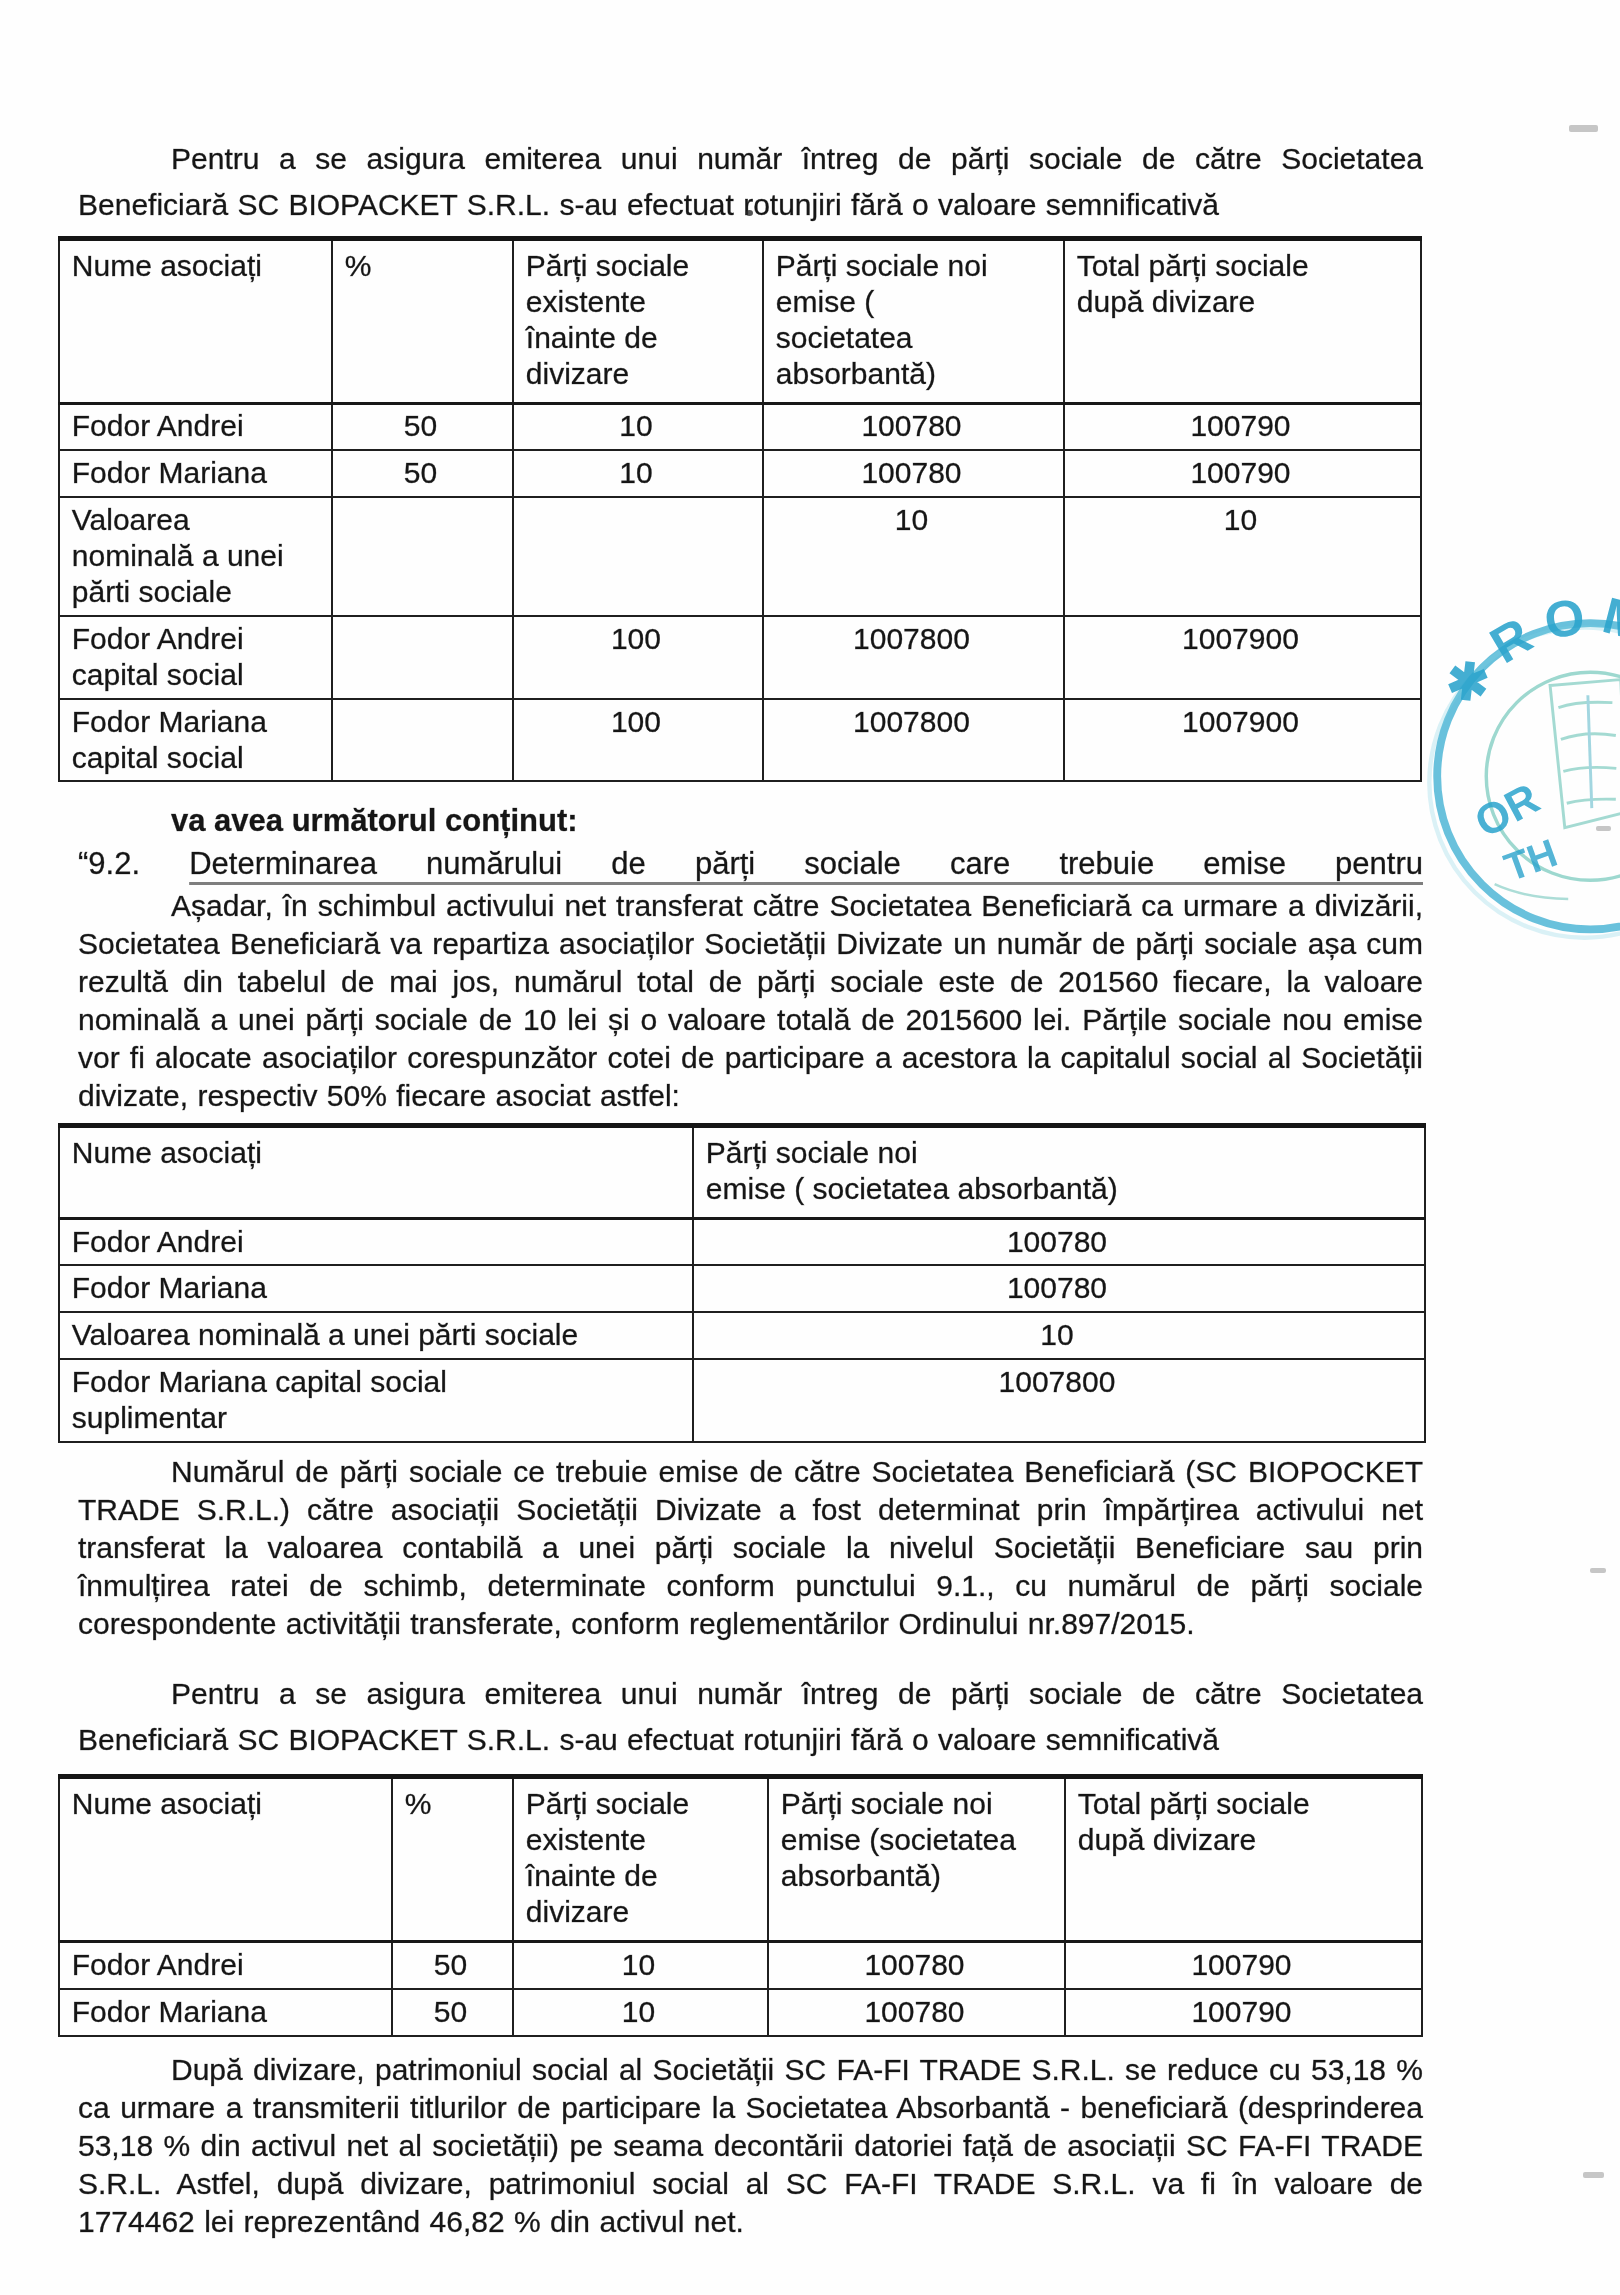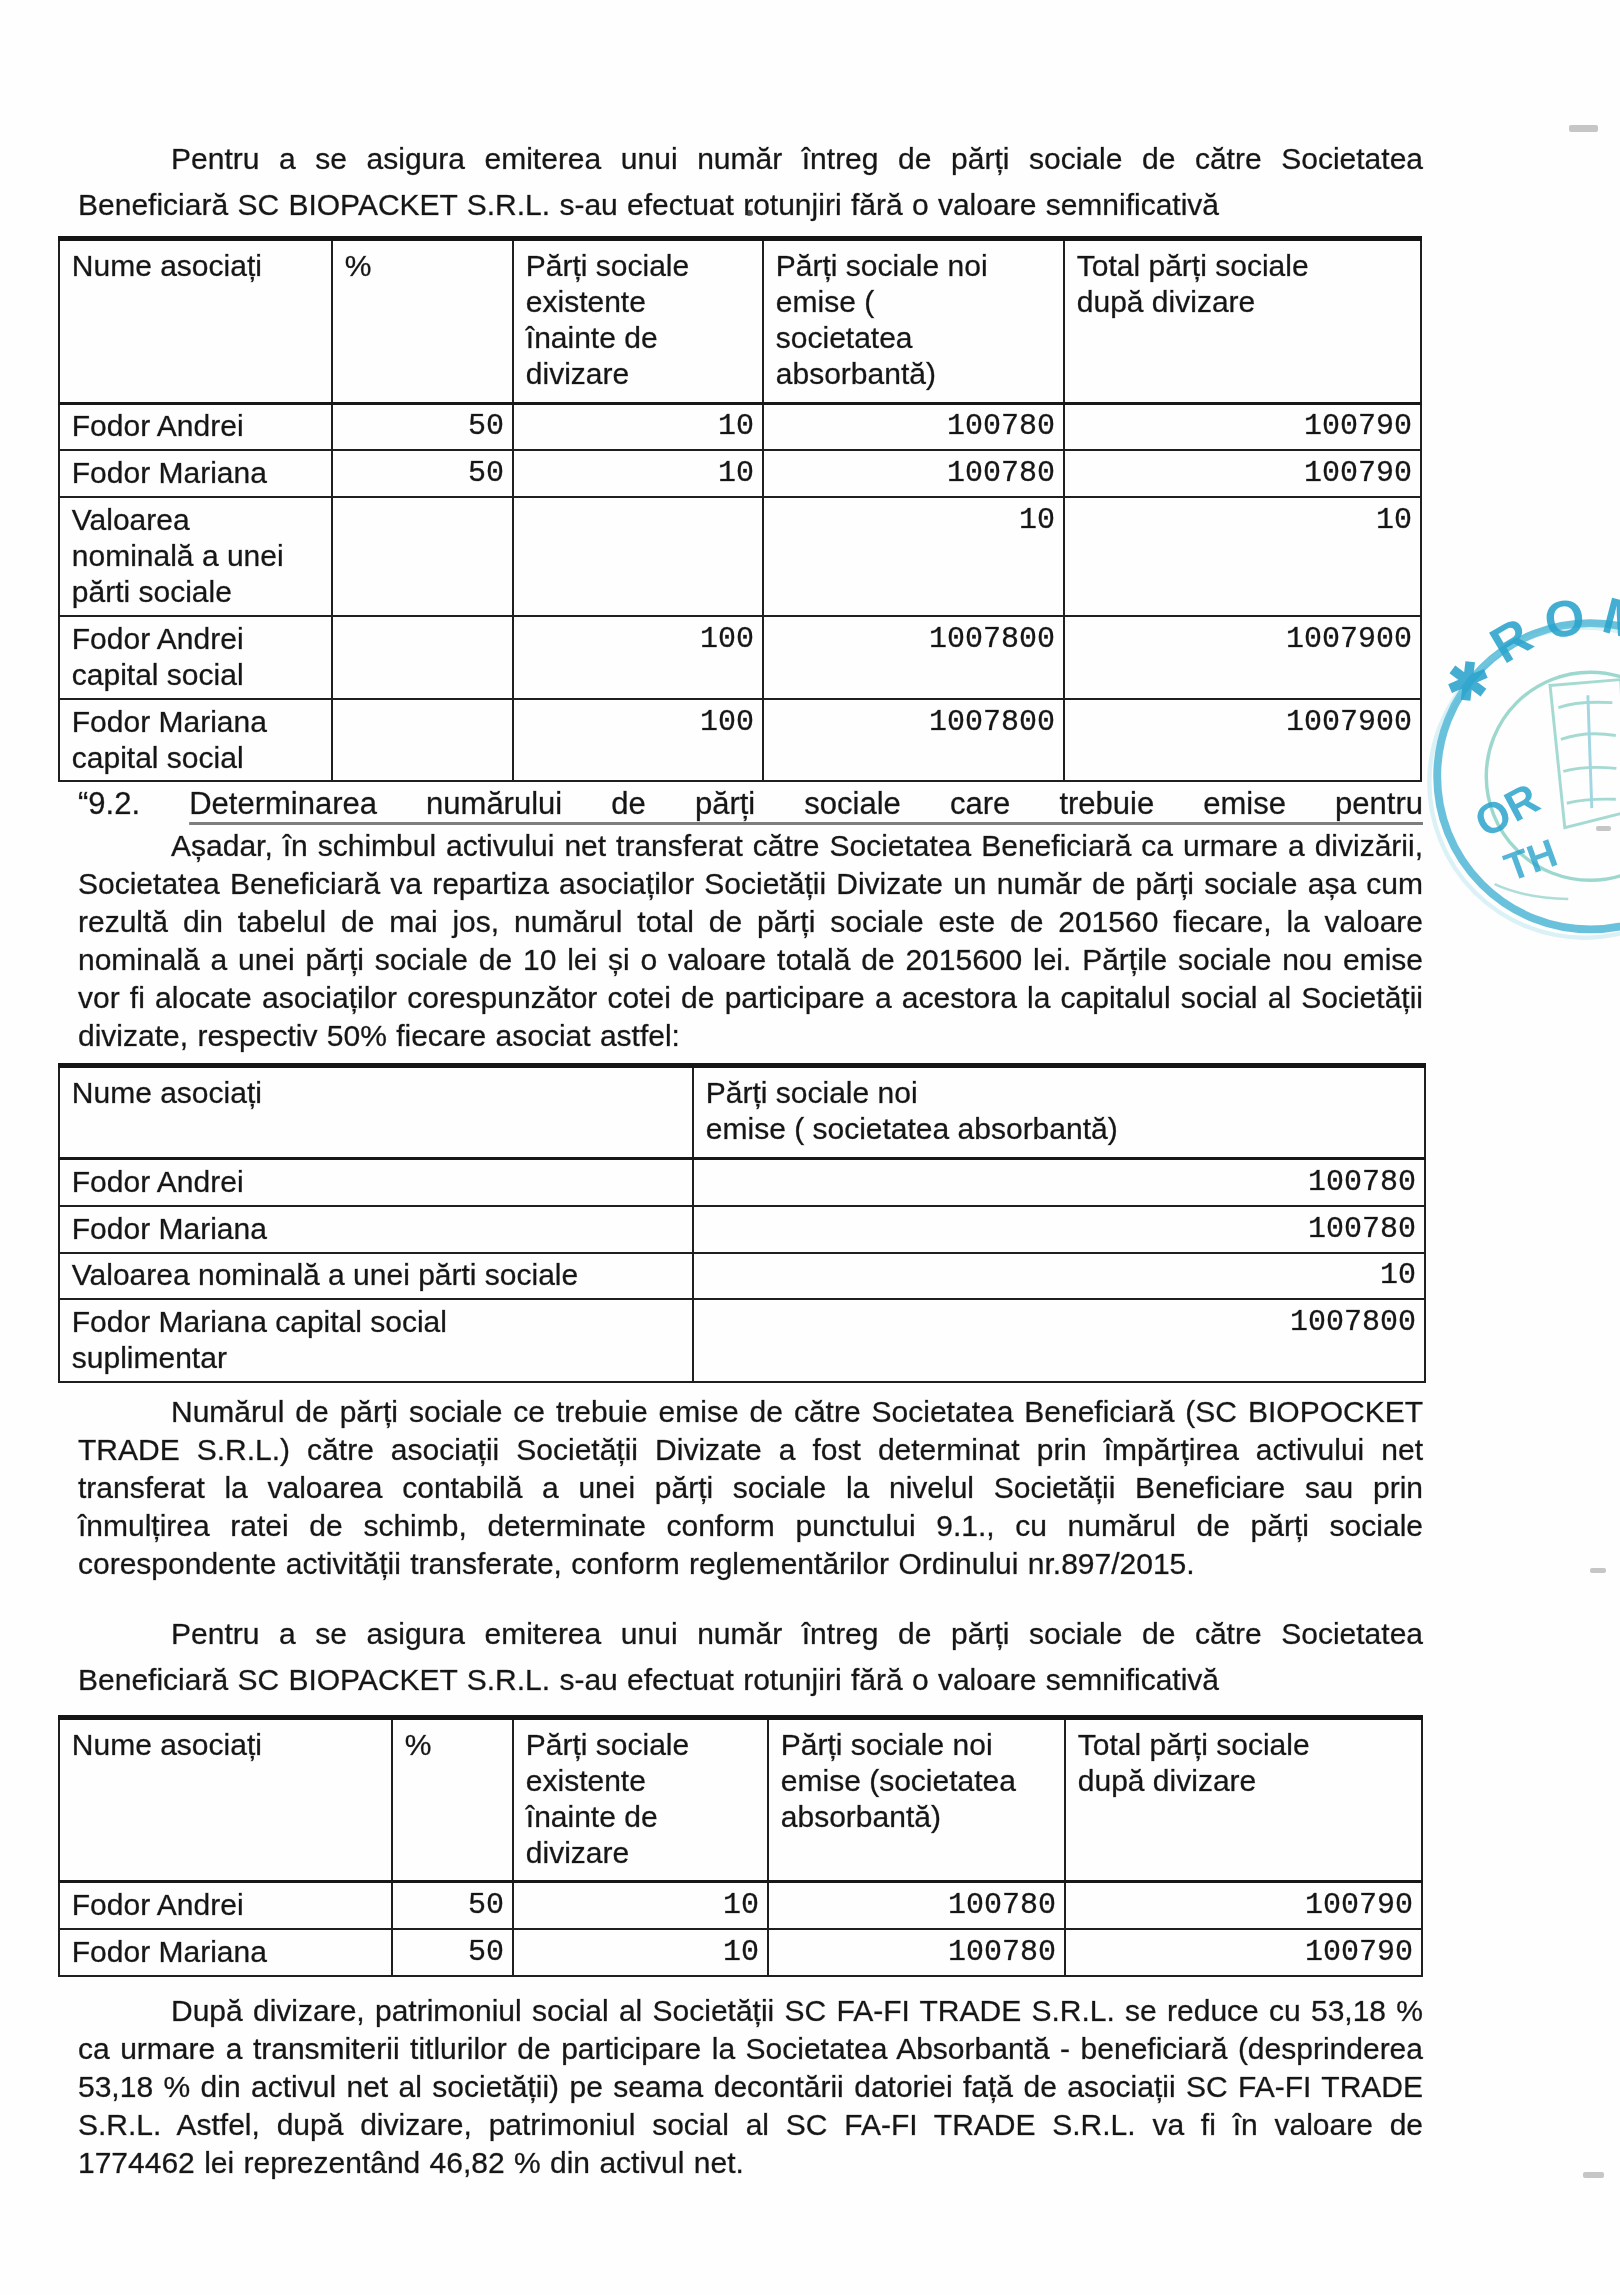--- a/index.html
+++ b/index.html
@@ -47,21 +47,21 @@
   .tbl-2col{width:1366px;}
   th,td{
     border:2px solid #1f1f1f;
     vertical-align:top;
     padding:3.9px 9.8px 4.9px 11.8px;
     white-space:pre-line;
     font-weight:normal;
     text-align:left;
   }
   thead th{padding-top:6.9px;padding-bottom:9.8px;border-bottom:3.4px solid #181818;}
-  td.cell-num{text-align:right;padding-left:3.9px;padding-right:8px;font-family:Liberation Mono, monospace;}
+  td.cell-num{text-align:center;padding-left:3.9px;padding-right:8px;}
   td.cell-name{padding-right:5px;}
   
   .stamp{position:absolute;left:1394px;top:597px;pointer-events:none;}
   
   .artifact{position:absolute;background:#8d8d8d;opacity:.5;border-radius:2px;}
   .artifact-dark{position:absolute;background:#2a2a2a;opacity:.8;border-radius:50%;}
 </style>
 </head>
 <body>
 
@@ -130,20 +130,21 @@
             <td class="cell-name">Fodor Mariana
 capital social</td>
             <td class="cell-num"></td>
             <td class="cell-num">100</td>
             <td class="cell-num">1007800</td>
             <td class="cell-num">1007900</td>
           </tr>
         </tbody>
     </table>
 
+    <div class="lead">va avea următorul conținut:</div>
 
     <div class="heading-line heading-just">
       <span>“9.2.</span>
       <span class="u">Determinarea numărului de părți sociale care trebuie emise pentru</span>
     </div>
 
     <p class="para gap-p2">Așadar, în schimbul activului net transferat către Societatea Beneficiară ca urmare a divizării, Societatea Beneficiară va repartiza asociaților Societății Divizate un număr de părți sociale așa cum rezultă din tabelul de mai jos, numărul total de părți sociale este de 201560 fiecare, la valoare nominală a unei părți sociale de 10 lei și o valoare totală de 2015600 lei. Părțile sociale nou emise vor fi alocate asociaților corespunzător cotei de participare a acestora la capitalul social al Societății divizate, respectiv 50% fiecare asociat astfel:</p>
 
     <table class="tbl-2col gap-t2">
       <colgroup>

